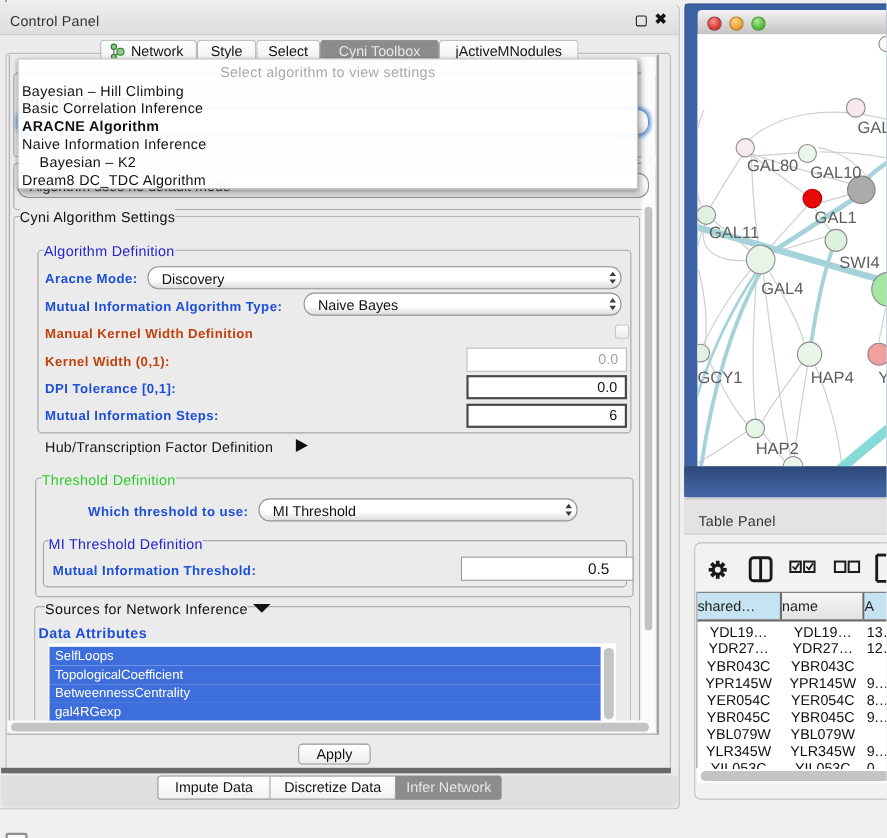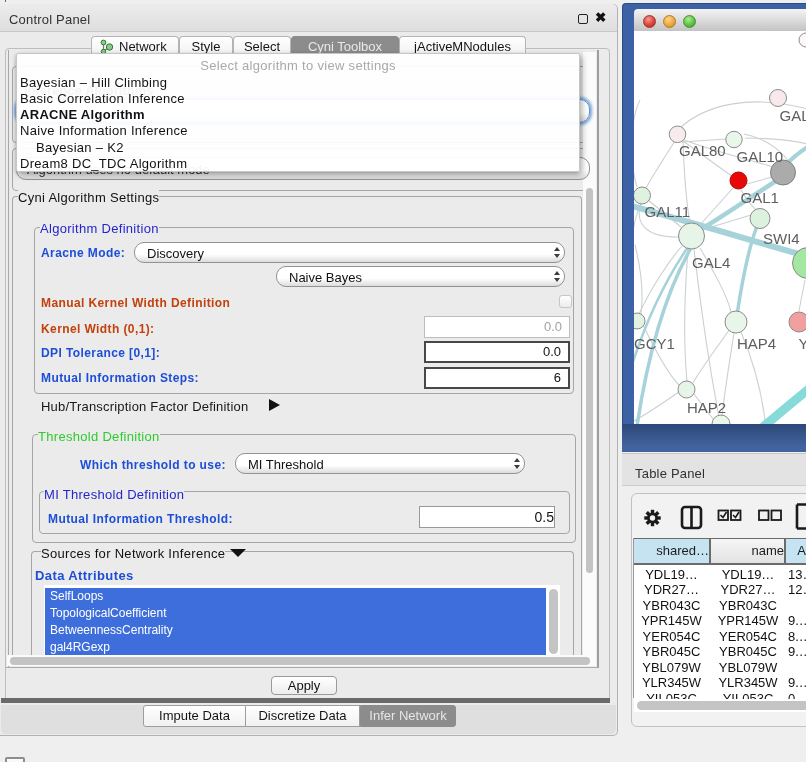--- a/index.html
+++ b/index.html
@@ -23,21 +23,21 @@
   .stepper:after{bottom:1px;border-top:4.5px solid #3c3c3c;}
   .tfield{position:absolute;background:#fff;font-size:13px;color:#111;text-align:right;z-index:3;}
   .tab{position:absolute;top:36px;height:18px;background:linear-gradient(#ffffff,#f2f2f2);
        border:1px solid #b4b4b4;border-bottom:none;border-radius:4px 4px 0 0;
        font-size:13px;color:#141414;text-align:center;line-height:19px;z-index:4;box-sizing:border-box;}
   .tabsel{background:#8c8c8c;color:#e9e9e9;border-color:#8c8c8c;}
   .btab{position:absolute;top:705px;height:22px;line-height:21px;background:linear-gradient(#ffffff,#f1f1f1);
         border:1px solid #9d9d9d;font-size:13px;color:#141414;text-align:center;line-height:19px;z-index:4;box-sizing:border-box;}
   .lrow{position:absolute;left:45px;width:496px;height:17.3px;background:#3e6edb;color:#fff;
         font-size:12px;line-height:17px;padding-left:5px;z-index:3;}
-  .hcell{position:absolute;top:539px;height:24px;font-size:13px;color:#1d1d1d;text-align:right;line-height:24px;z-index:3;}
+  .hcell{position:absolute;top:539px;height:24px;font-size:13px;color:#1d1d1d;text-align:left;line-height:24px;z-index:3;}
   .trow{position:absolute;font-size:13px;color:#111;z-index:3;white-space:nowrap;}
   .tc1{position:absolute;left:634px;width:75px;text-align:center;}
   .tc2{position:absolute;left:711px;width:74px;text-align:center;}
   .tc3{position:absolute;left:788px;width:30px;text-align:left;}
 </style>
 </head>
 <body>
 <div id="page">
 
   <div class="abs" style="left:4.5px;top:0;width:1.5px;height:2px;background:#666;"></div>
@@ -86,20 +86,21 @@
 
   <div class="grp" style="left:34px;top:227px;width:538px;height:165px;"></div>
   <div class="grplbl blue" style="left:40px;top:221px;">Algorithm Definition</div>
 
   <div class="boldlbl" style="left:41px;top:245.5px;">Aracne Mode:</div>
   <div class="combo" style="left:134px;top:242px;width:429px;">
     <div class="ct">Discovery</div>
       <div class="stepper" style="left:419px;"></div>
   </div>
 
+  <div class="boldlbl" style="left:41px;top:271.5px;">Mutual Information Algorithm Type:</div>
   <div class="combo" style="left:276px;top:266px;width:287px;">
     <div class="ct">Naive Bayes</div>
       <div class="stepper" style="left:277px;"></div>
   </div>
 
   <div class="graylbl" style="left:41px;top:296px;">Manual Kernel Width Definition</div>
   <div class="abs" style="left:559px;top:295px;width:11px;height:11px;border:1px solid #c6c6c6;border-radius:3px;background:linear-gradient(#ffffff,#ececec);z-index:3;"></div>
 
   <div class="graylbl" style="left:41px;top:321.5px;">Kernel Width (0,1):</div>
   <div class="tfield" style="left:424px;top:316px;width:137px;height:20px;border:1px solid #bdbdbd;color:#a2a2a2;line-height:20px;padding-right:7px;">0.0</div>
@@ -118,21 +119,21 @@
 
   <div class="boldlbl" style="left:80px;top:458px;">Which threshold to use:</div>
   <div class="combo" style="left:235px;top:453px;width:288px;">
     <div class="ct">MI Threshold</div>
       <div class="stepper" style="left:278px;"></div>
   </div>
 
   <div class="grp" style="left:39px;top:491px;width:529px;height:41px;"></div>
   <div class="grplbl blue" style="left:44px;top:486.5px;">MI Threshold Definition</div>
   <div class="boldlbl" style="left:48px;top:511.5px;">Mutual Information Threshold:</div>
-  <div class="tfield" style="left:419px;top:506px;width:134px;height:20px;border:1px solid #989898;color:#111;line-height:20px;padding-right:0;font-size:14px;">0.5</div>
+  <div class="tfield" style="left:419px;top:506px;width:134px;height:20px;border:1px solid #989898;color:#111;line-height:20px;padding-right:21px;font-size:14px;">0.5</div>
 
   <div class="grp" style="left:31px;top:551px;width:541px;height:113px;border-bottom:none;border-radius:4px 4px 0 0;"></div>
   <div class="grplbl" style="left:41px;top:545.5px;">Sources for Network Inference</div>
   <div class="abs" style="left:230px;top:549px;width:0;height:0;border-left:8.5px solid transparent;border-right:8.5px solid transparent;border-top:8px solid #111;z-index:3;"></div>
   <div class="boldlbl" style="left:35px;top:568px;font-size:13px;">Data Attributes</div>
 
   <div class="abs" style="left:44px;top:585px;width:516px;height:73px;background:#fff;z-index:2;"></div>
   <div class="lrow" style="top:587.5px;">SelfLoops</div>
   <div class="lrow" style="top:604.8px;">TopologicalCoefficient</div>
   <div class="lrow" style="top:622.1px;">BetweennessCentrality</div>

